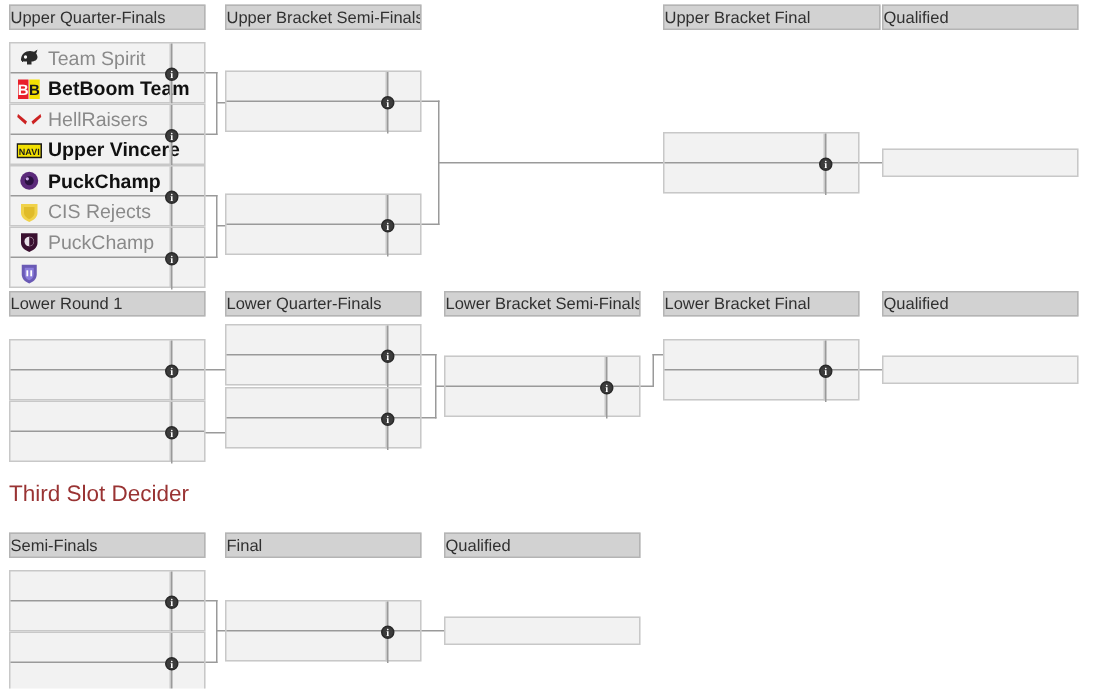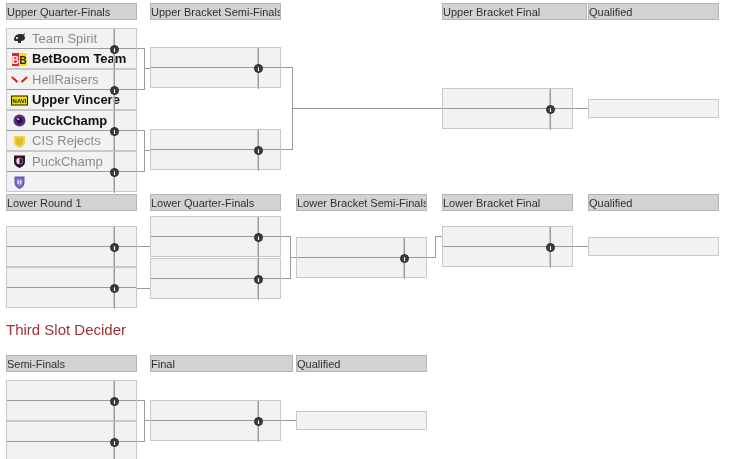--- a/index.html
+++ b/index.html
@@ -368,21 +368,21 @@
 
   <div class="match single" style="left:588px;top:237px;width:131px;height:19px;">
     <div class="mrow tbd">
       <span class="tname"></span>
     </div>
   </div>
 
   <div class="sectitle" style="left:6px;top:321px;">Third Slot Decider</div>
 
   <div class="rhead" style="left:6px;top:355px;width:131px;">Semi-Finals</div>
-  <div class="rhead" style="left:150px;top:355px;width:143px;">Final</div>
+  <div class="rhead" style="left:150px;top:355px;width:131px;">Final</div>
   <div class="rhead" style="left:296px;top:355px;width:131px;">Qualified</div>
 
   <div class="match" style="left:6px;top:380px;width:131px;height:41px;">
     <div class="mrow top tbd">
       <span class="tname"></span>
       <span class="scorecell"></span>
     </div>
     <div class="mrow tbd">
       <span class="tname"></span>
       <span class="scorecell"></span>

